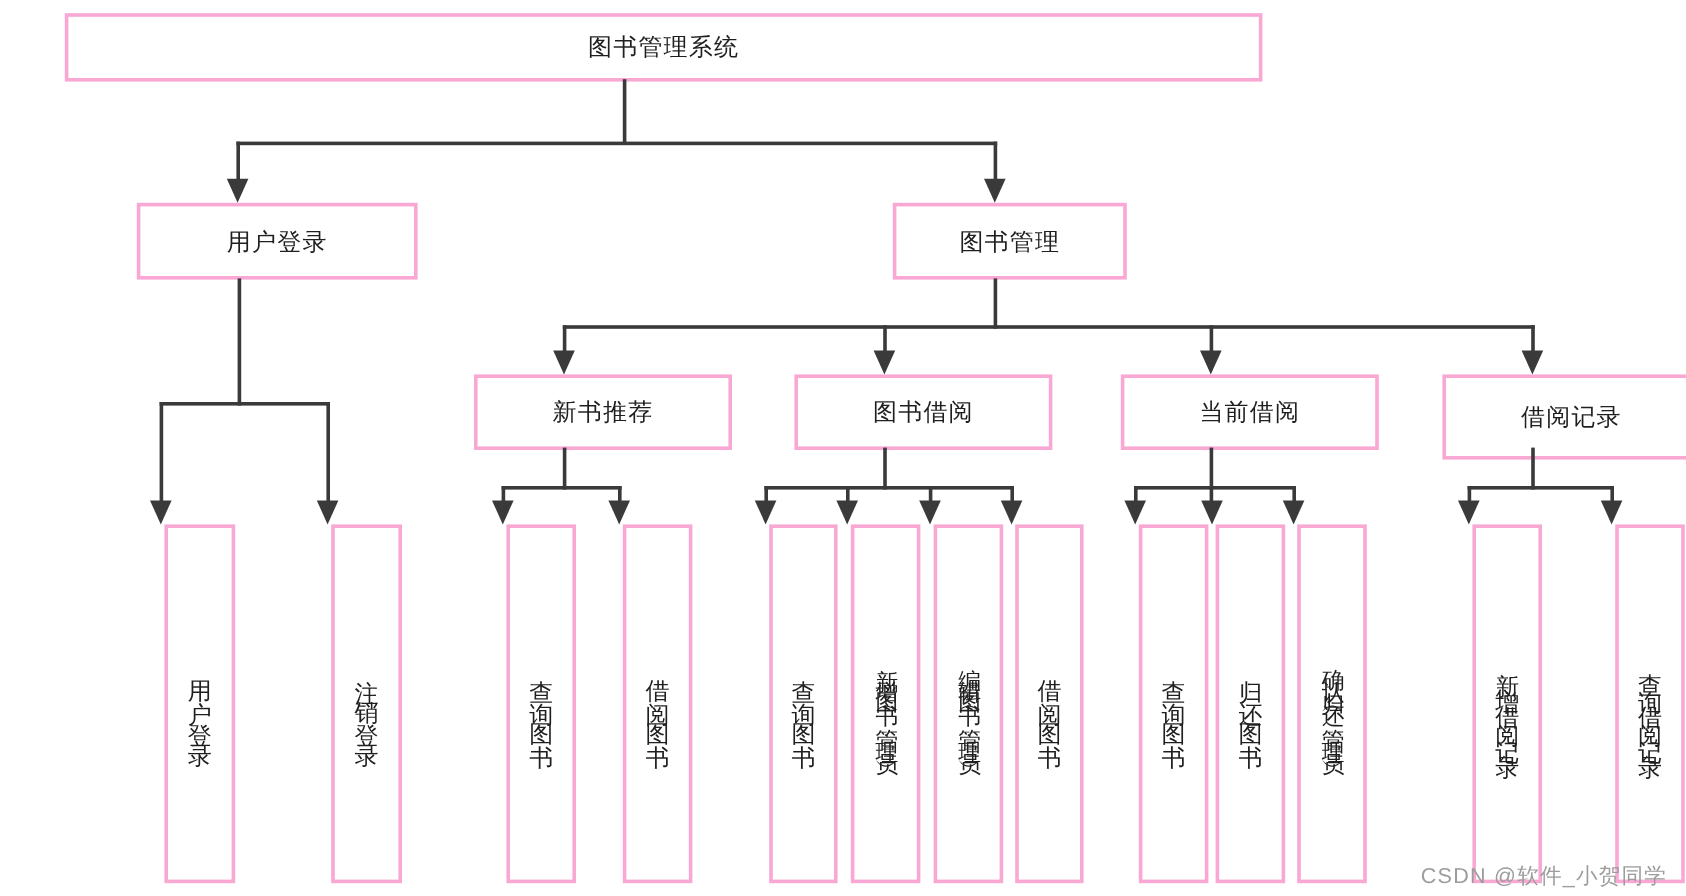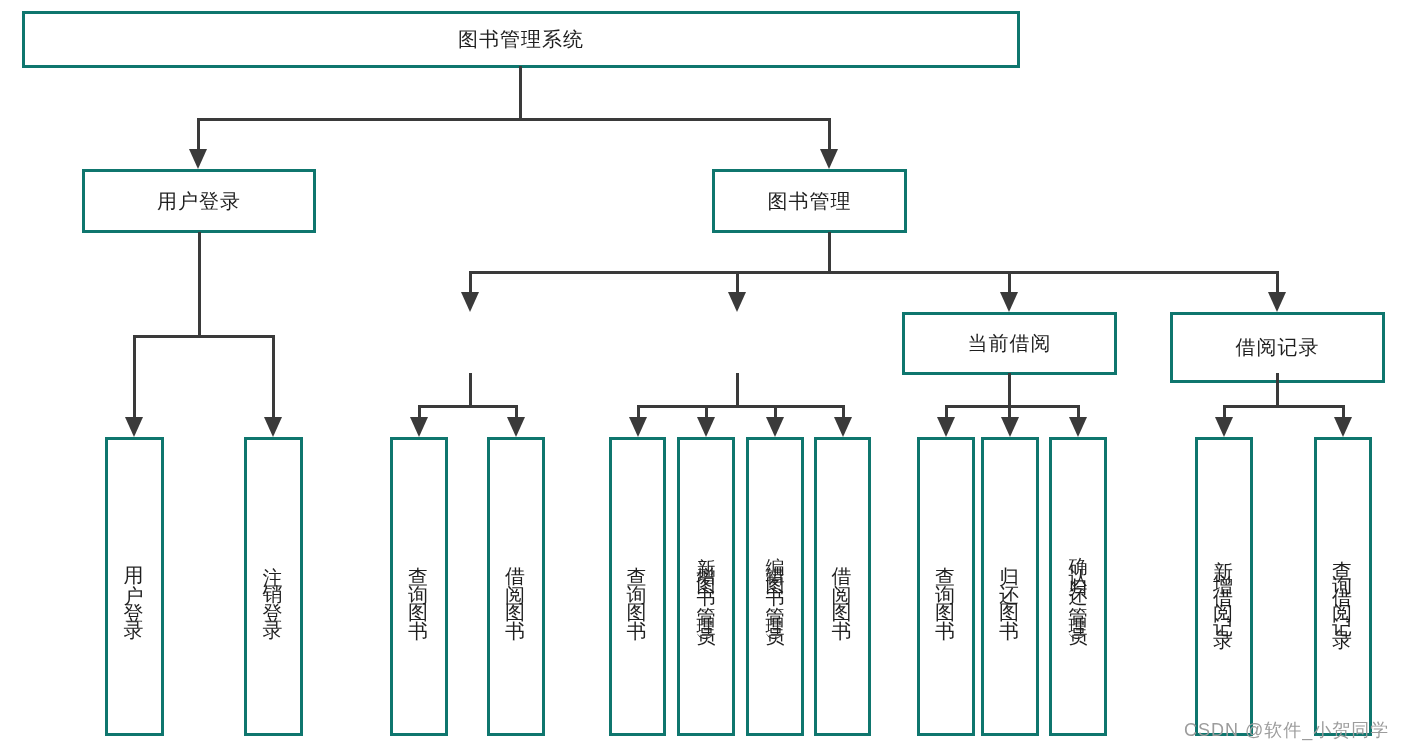--- a/index.html
+++ b/index.html
@@ -1,23 +1,23 @@
 <!DOCTYPE html>
 <html><head>
 <meta charset="utf-8">
 <style>
   html,body{margin:0;padding:0;background:#fff;}
   #canvas{
     position:relative;width:1405px;height:747px;background:#ffffff;
     font-family:"Liberation Sans","DejaVu Sans",sans-serif;overflow:hidden;
   }
   .box{
-    position:absolute;box-sizing:border-box;border:3px solid #0f766e;background:#ffffff;
+    position:absolute;box-sizing:border-box;border:3px solid #f9a8d4;background:#ffffff;
     display:flex;align-items:center;justify-content:center;
-    color:#1f1f1f;font-size:20px;letter-spacing:1px;
+    color:#1f1f1f;font-size:20px;letter-spacing:1px;margin-left:32px;
   }
   .vbox span{
     writing-mode:vertical-rl;text-orientation:mixed;white-space:nowrap;
   }
   .v4 span{letter-spacing:18px;}
   .v6 span{letter-spacing:14px;}
   .v9 span{letter-spacing:10px;font-size:19px;}
   .hl{position:absolute;height:3px;background:#3a3a3a;}
   .vl{position:absolute;width:3px;background:#3a3a3a;}
   .ah{
@@ -39,20 +39,26 @@
       <span>图书管理系统</span>
     </div>
 
   <div class="box" style="left:82px;top:169px;width:234px;height:64px">
       <span>用户登录</span>
     </div>
   <div class="box" style="left:712px;top:169px;width:195px;height:64px">
       <span>图书管理</span>
     </div>
 
+  <div class="box" style="left:363px;top:312px;width:215px;height:63px">
+      <span>新书推荐</span>
+    </div>
+  <div class="box" style="left:630px;top:312px;width:215px;height:63px">
+      <span>图书借阅</span>
+    </div>
   <div class="box" style="left:902px;top:312px;width:215px;height:63px">
       <span>当前借阅</span>
     </div>
   <div class="box" style="left:1170px;top:312px;width:215px;height:71px">
       <span>借阅记录</span>
     </div>
 
   <div class="box vbox v4" style="left:105px;top:437px;width:59px;height:299px">
       <span>用户登录</span>
     </div>

